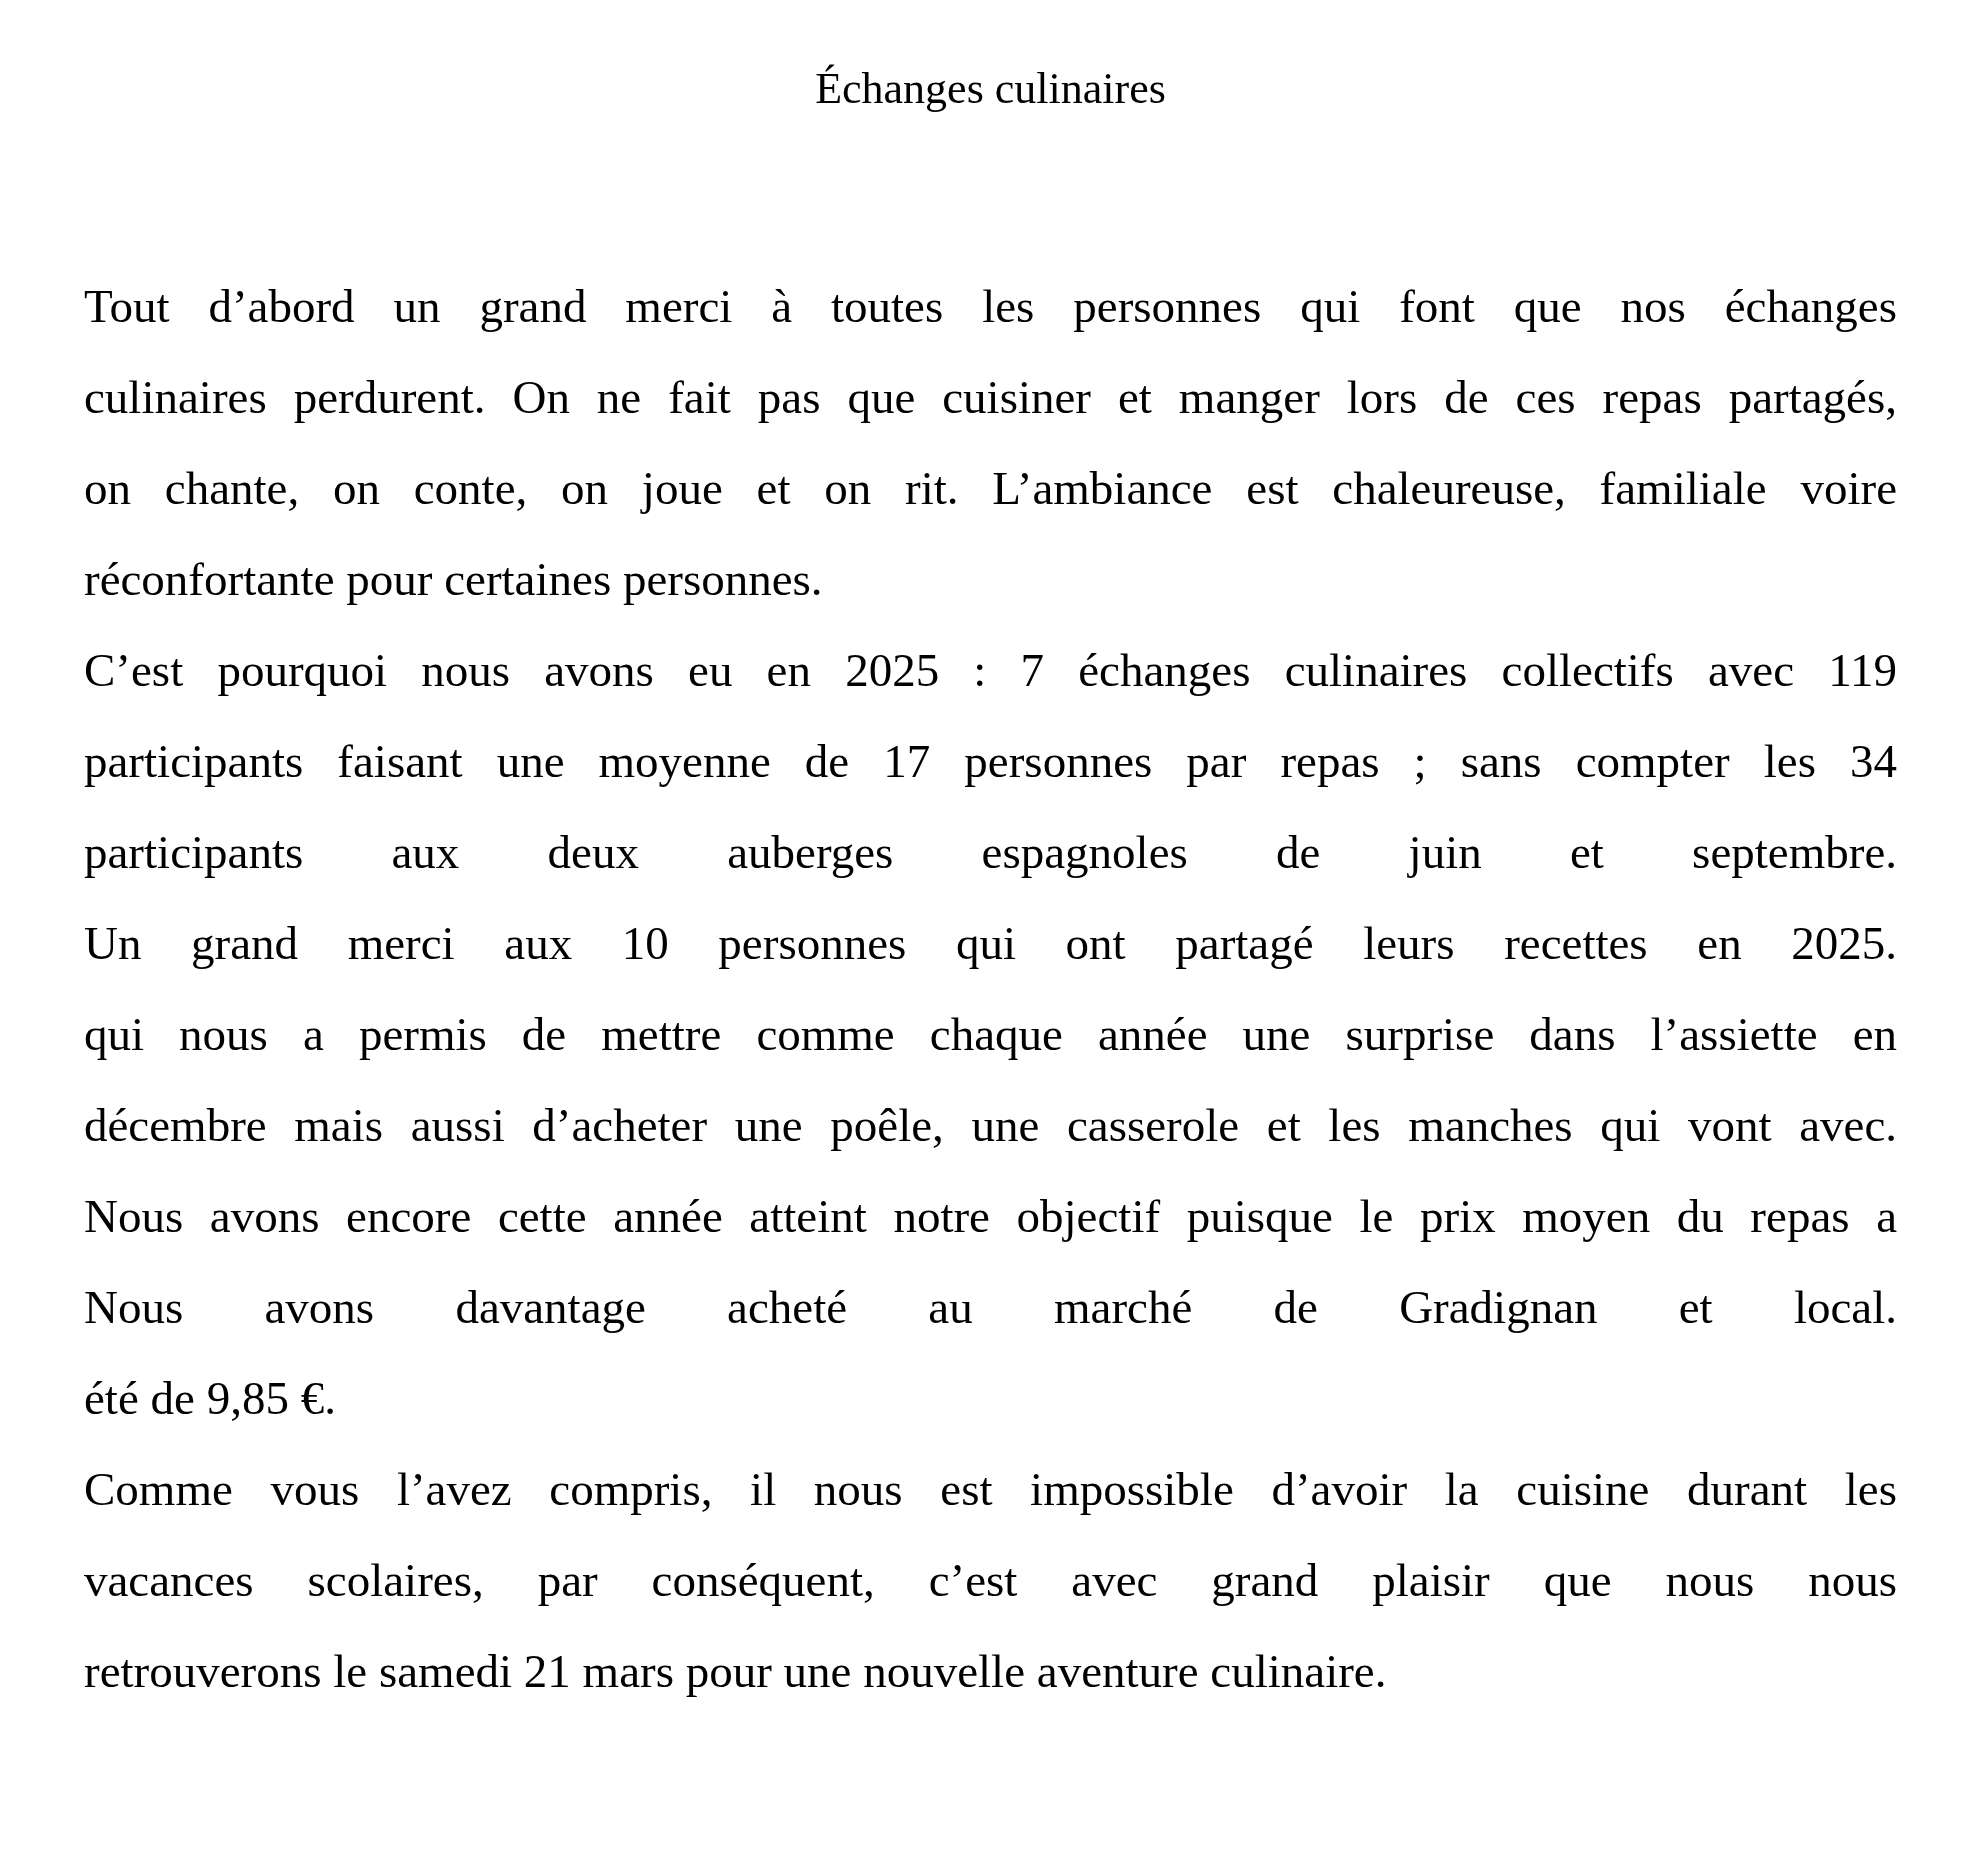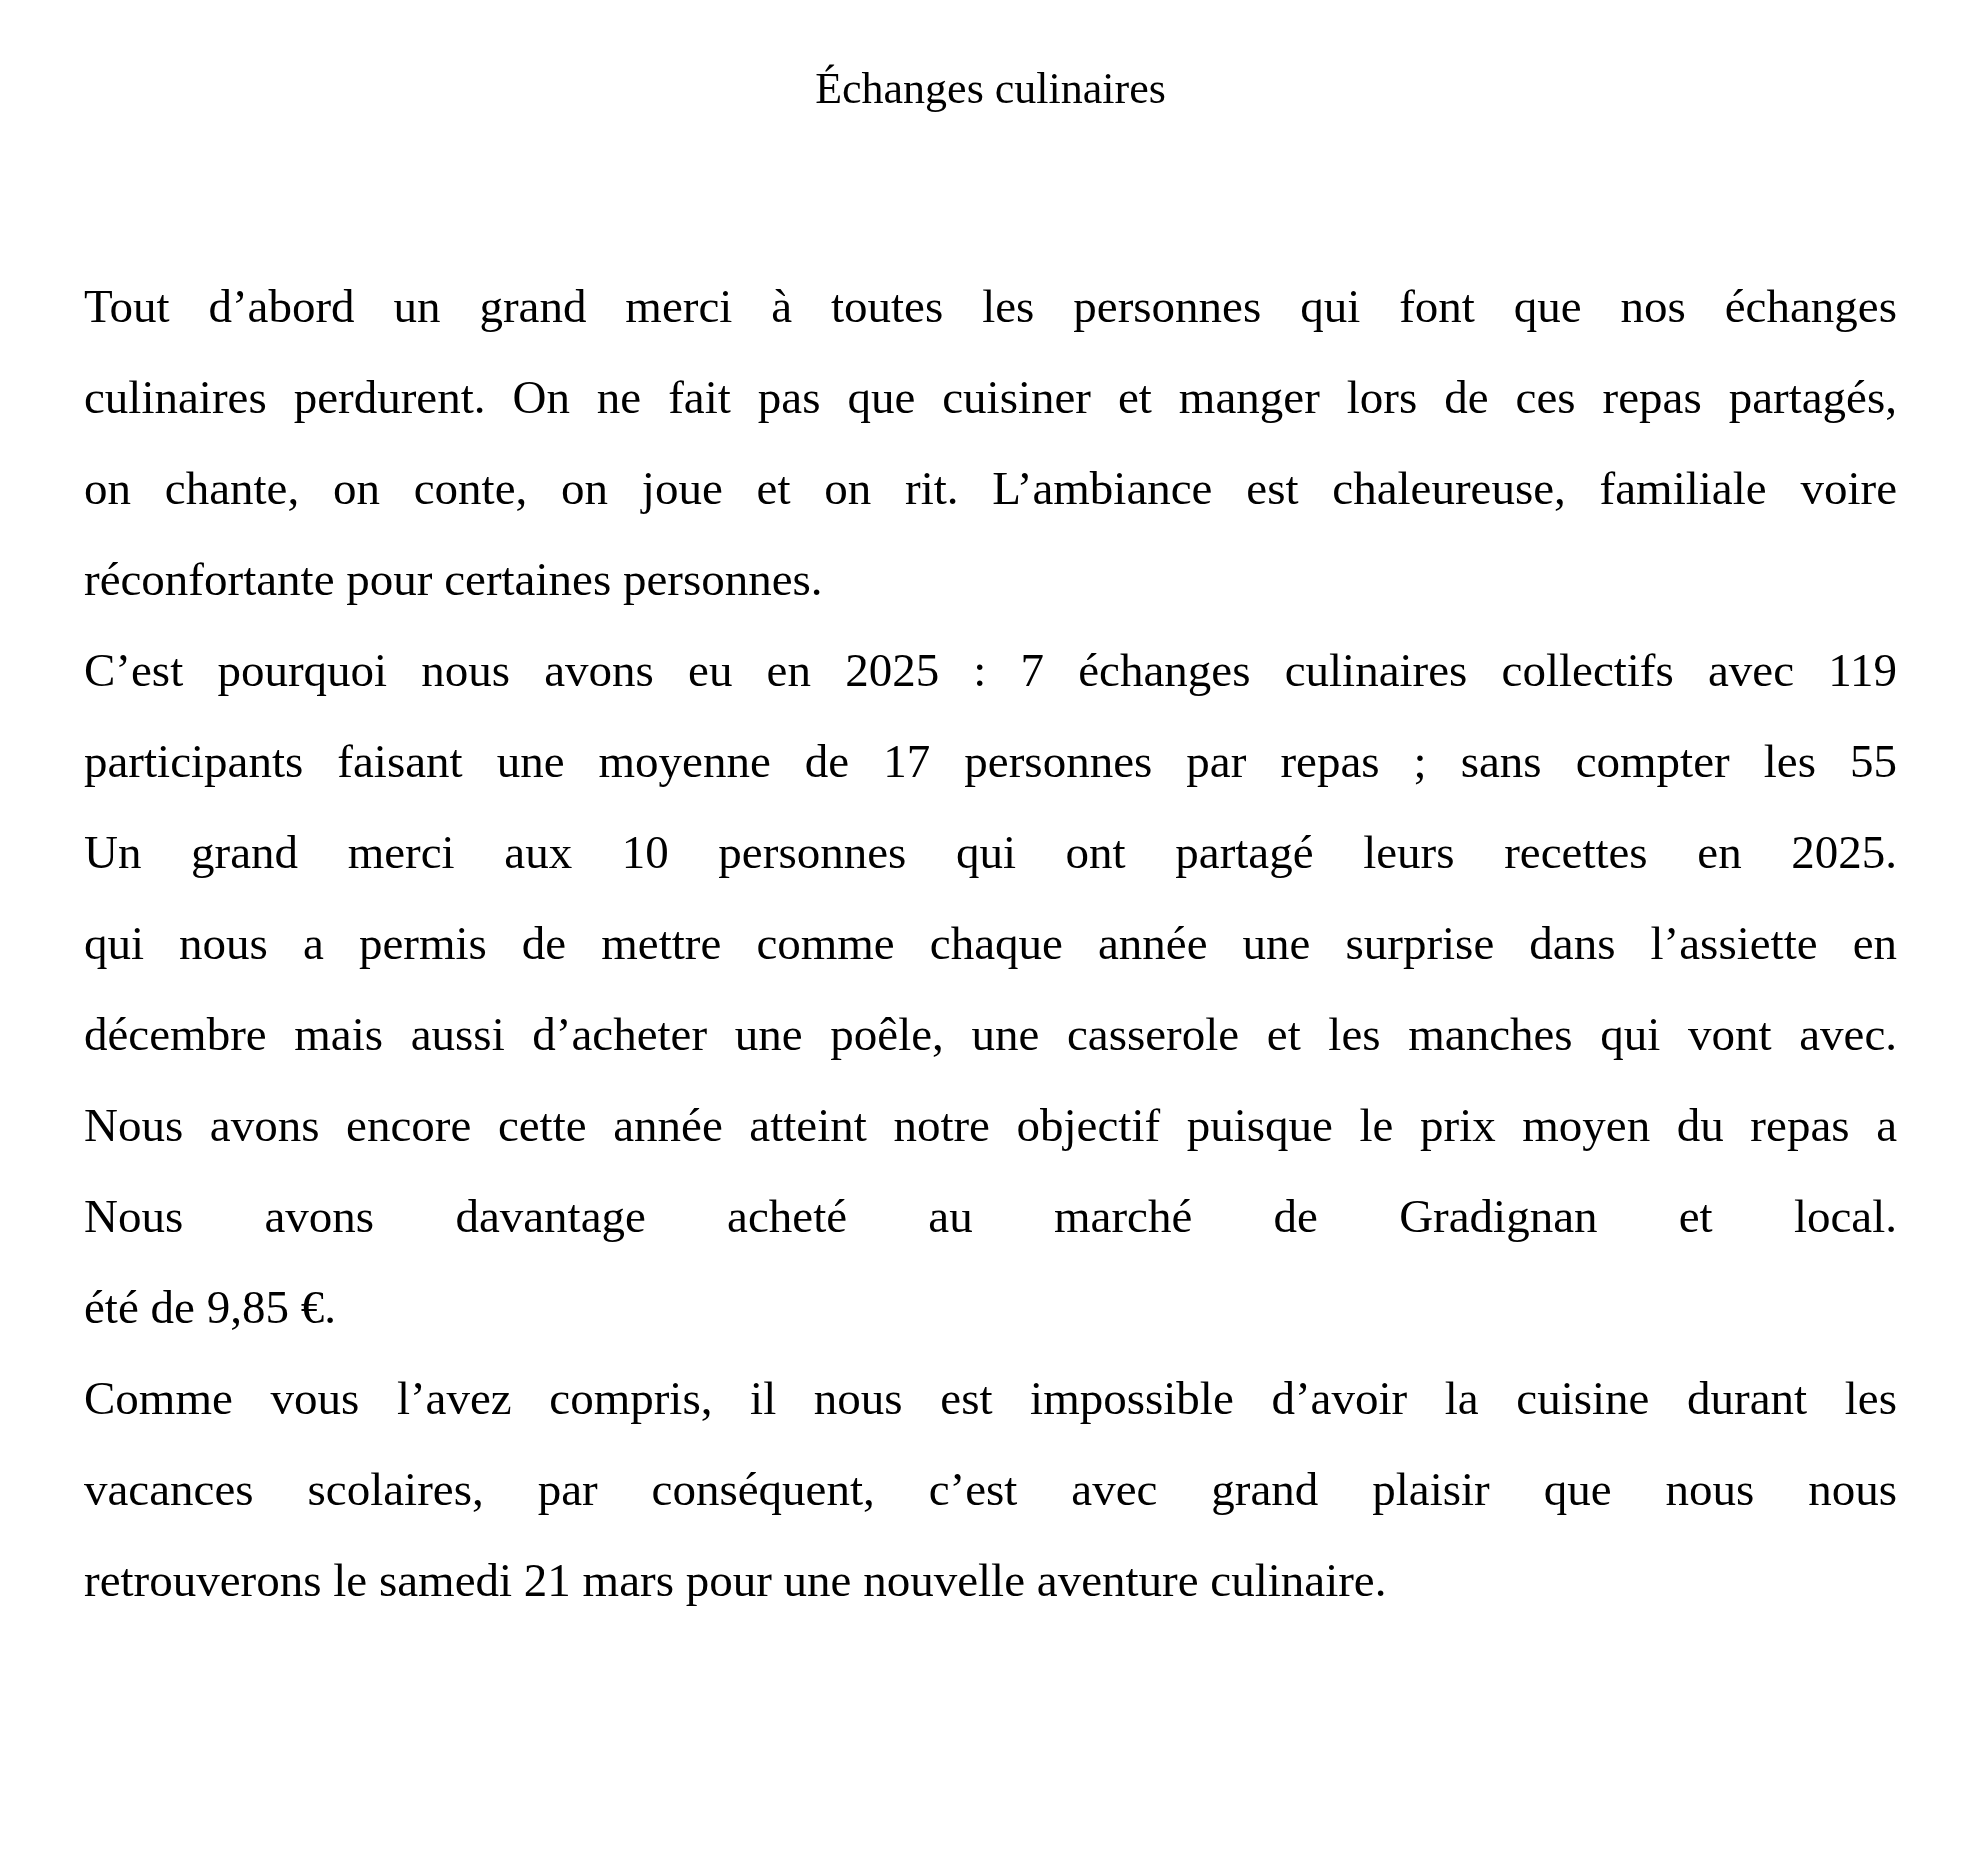--- a/index.html
+++ b/index.html
@@ -52,21 +52,22 @@
 <body>
 
 <div class="screen">
   <h1 class="doc-title">Échanges culinaires</h1>
   <div class="doc-body">
     <div class="line stretch">Tout d’abord un grand merci à toutes les personnes qui font que nos échanges</div>
     <div class="line stretch">culinaires perdurent. On ne fait pas que cuisiner et manger lors de ces repas partagés,</div>
     <div class="line stretch">on chante, on conte, on joue et on rit. L’ambiance est chaleureuse, familiale voire</div>
     <div class="line">réconfortante pour certaines personnes.</div>
     <div class="line stretch">C’est pourquoi nous avons eu en 2025 : 7 échanges culinaires collectifs avec 119</div>
-    <div class="line stretch">participants faisant une moyenne de 17 personnes par repas ; sans compter les 55</div>
+    <div class="line stretch">participants faisant une moyenne de 17 personnes par repas ; sans compter les 34</div>
+    <div class="line stretch">participants aux deux auberges espagnoles de juin et septembre.</div>
     <div class="line stretch">Un grand merci aux 10 personnes qui ont partagé leurs recettes en 2025.</div>
     <div class="line stretch">qui nous a permis de mettre comme chaque année une surprise dans l’assiette en</div>
     <div class="line stretch">décembre mais aussi d’acheter une poêle, une casserole et les manches qui vont avec.</div>
     <div class="line stretch">Nous avons encore cette année atteint notre objectif puisque le prix moyen du repas a</div>
     <div class="line stretch">Nous avons davantage acheté au marché de Gradignan et local.</div>
     <div class="line">été de 9,85 €.</div>
     <div class="line stretch">Comme vous l’avez compris, il nous est impossible d’avoir la cuisine durant les</div>
     <div class="line stretch">vacances scolaires, par conséquent, c’est avec grand plaisir que nous nous</div>
     <div class="line">retrouverons le samedi 21 mars pour une nouvelle aventure culinaire.</div>
   </div>

